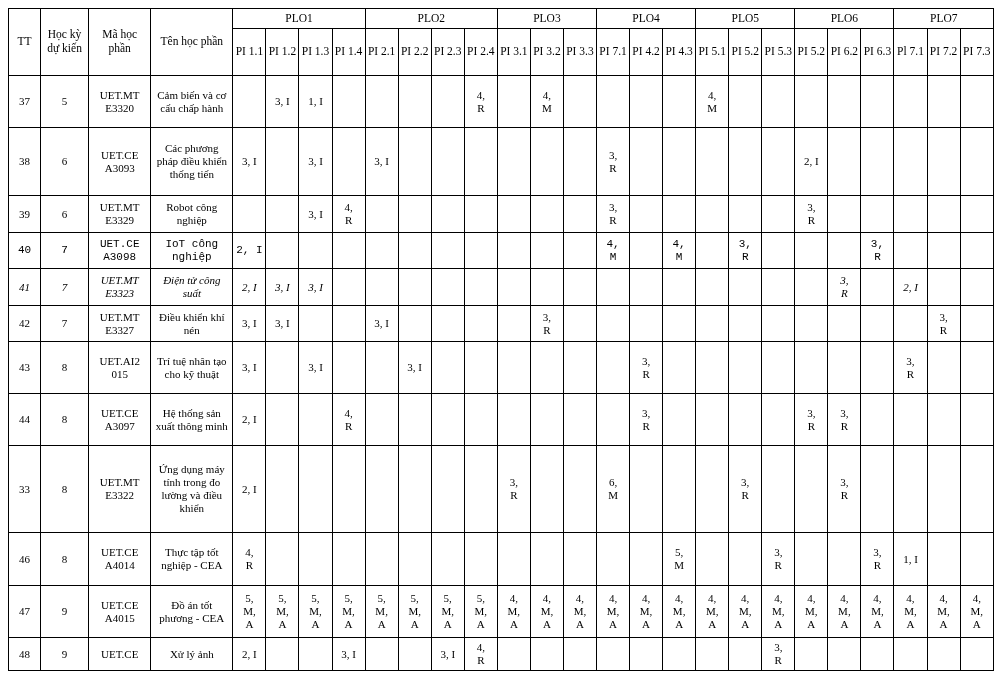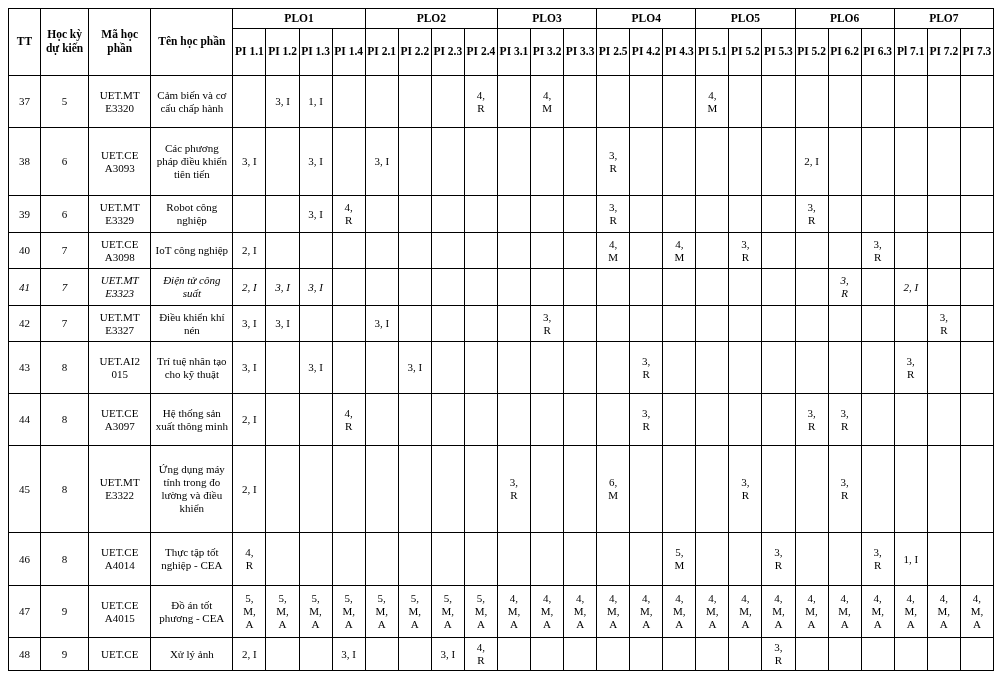--- a/index.html
+++ b/index.html
@@ -25,21 +25,21 @@
     border: 1px solid #000;
     font-size: 11px;
     line-height: 1.18;
     text-align: center;
     vertical-align: middle;
     padding: 1px 2px;
     overflow: hidden;
     box-sizing: border-box;
   }
   table.matrix th {
-    font-weight: bold;
+    font-weight: normal;
     font-size: 11.5px;
     padding: 0 1px;
   }
   td.code-cell, td.name-cell {
     text-align: left;
     padding-left: 4px;
     padding-right: 3px;
   }
   .pre { white-space: pre-line; }
 </style>
@@ -96,21 +96,21 @@
           <th>PI 1.2</th>
           <th>PI 1.3</th>
           <th>PI 1.4</th>
           <th>PI 2.1</th>
           <th>PI 2.2</th>
           <th>PI 2.3</th>
           <th>PI 2.4</th>
           <th>PI 3.1</th>
           <th>PI 3.2</th>
           <th>PI 3.3</th>
-          <th>PI 2.5</th>
+          <th>PI 7.1</th>
           <th>PI 4.2</th>
           <th>PI 4.3</th>
           <th>PI 5.1</th>
           <th>PI 5.2</th>
           <th>PI 5.3</th>
           <th>PI 5.2</th>
           <th>PI 6.2</th>
           <th>PI 6.3</th>
           <th>Pl 7.1</th>
           <th>PI 7.2</th>
@@ -149,21 +149,21 @@
           <td class="pre"></td>
           <td class="pre"></td>
           <td class="pre"></td>
           <td class="pre"></td>
         </tr>
         <tr style="height: 68px;">
           <td>38</td>
           <td>6</td>
           <td class="code-cell pre">UET.CE
 A3093</td>
-          <td class="name-cell">Các phương pháp điều khiển tiên tiến</td>
+          <td class="name-cell">Các phương pháp điều khiển thống tiến</td>
           <td class="pre">3, I</td>
           <td class="pre"></td>
           <td class="pre">3, I</td>
           <td class="pre"></td>
           <td class="pre">3, I</td>
           <td class="pre"></td>
           <td class="pre"></td>
           <td class="pre"></td>
           <td class="pre"></td>
           <td class="pre"></td>
@@ -208,21 +208,21 @@
           <td class="pre"></td>
           <td class="pre"></td>
           <td class="pre">3,
 R</td>
           <td class="pre"></td>
           <td class="pre"></td>
           <td class="pre"></td>
           <td class="pre"></td>
           <td class="pre"></td>
         </tr>
-        <tr style="height: 36px;">
+        <tr style="height: 36px; font-family: Liberation Mono, monospace;">
           <td>40</td>
           <td>7</td>
           <td class="code-cell pre">UET.CE
 A3098</td>
           <td class="name-cell">IoT công nghiệp</td>
           <td class="pre">2, I</td>
           <td class="pre"></td>
           <td class="pre"></td>
           <td class="pre"></td>
           <td class="pre"></td>
@@ -372,21 +372,21 @@
           <td class="pre">3,
 R</td>
           <td class="pre">3,
 R</td>
           <td class="pre"></td>
           <td class="pre"></td>
           <td class="pre"></td>
           <td class="pre"></td>
         </tr>
         <tr style="height: 87px;">
-          <td>45</td>
+          <td>33</td>
           <td>8</td>
           <td class="code-cell pre">UET.MT
 E3322</td>
           <td class="name-cell">Ứng dụng máy tính trong đo lường và điều khiển</td>
           <td class="pre">2, I</td>
           <td class="pre"></td>
           <td class="pre"></td>
           <td class="pre"></td>
           <td class="pre"></td>
           <td class="pre"></td>

